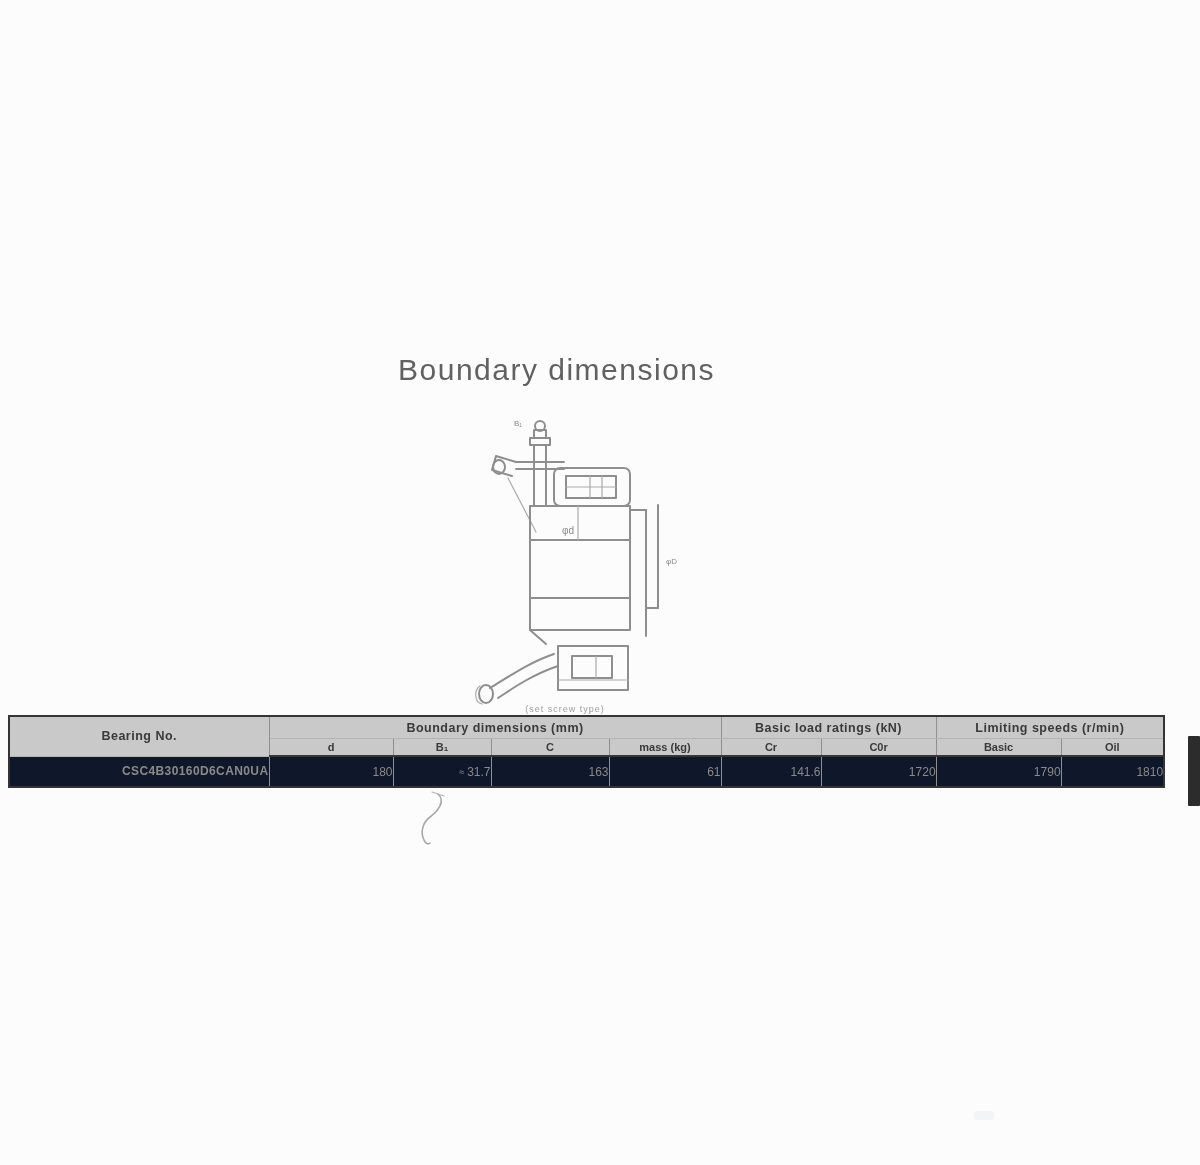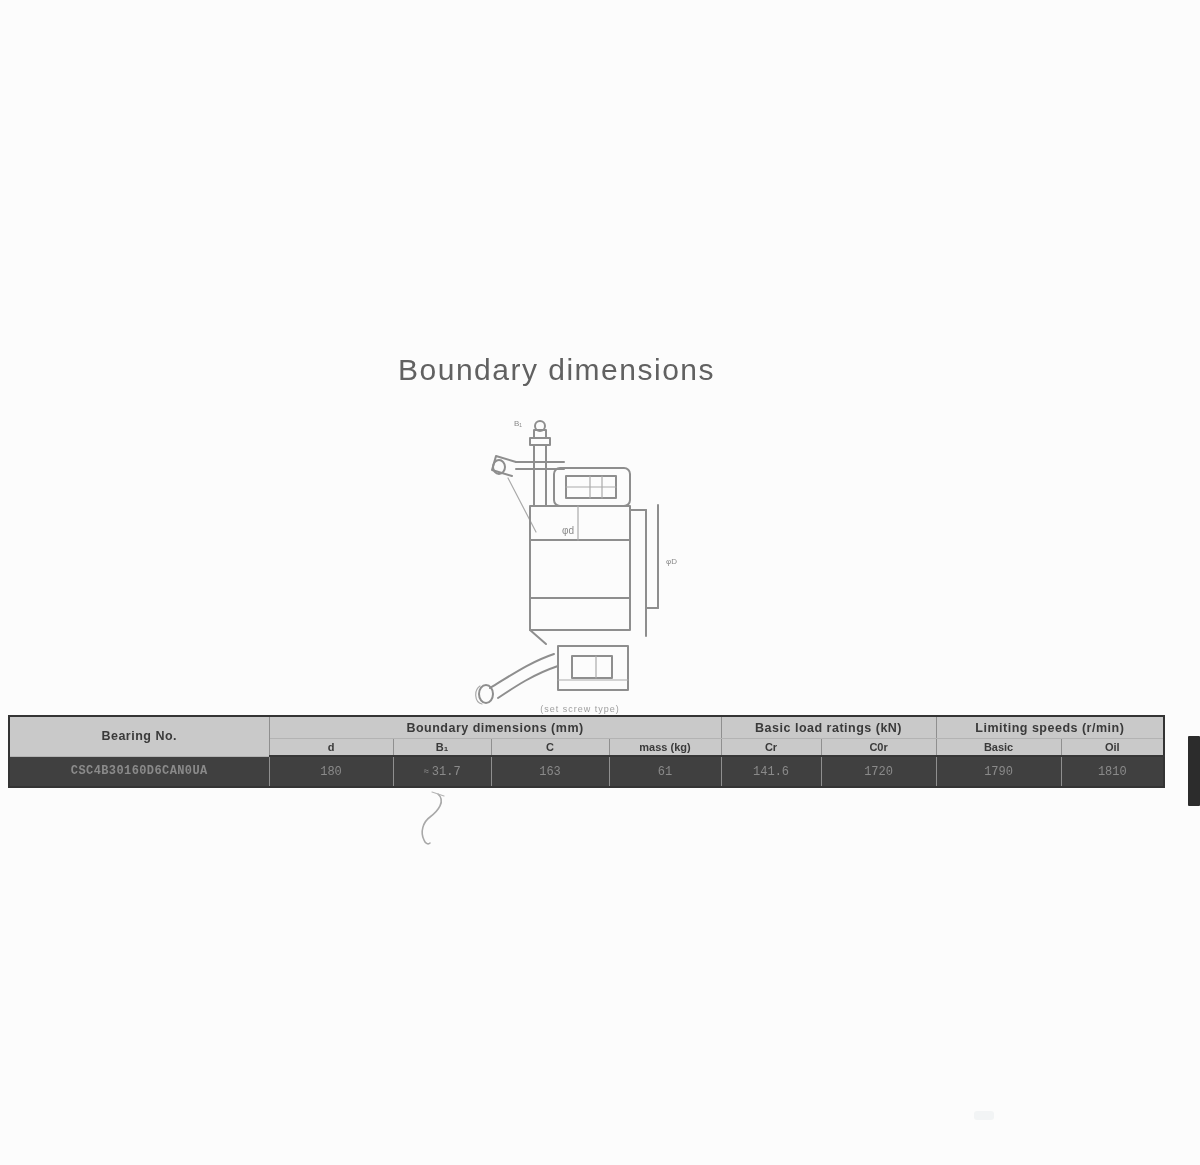--- a/index.html
+++ b/index.html
@@ -14,36 +14,36 @@
   }
   .figure-wrap { position:absolute; left:450px; top:410px; width:260px; height:300px; filter:blur(0.6px); }
   .figure-wrap svg { width:100%; height:100%; }
   .figure-wrap path, .figure-wrap rect, .figure-wrap line, .figure-wrap ellipse, .figure-wrap circle {
     stroke:#8e8e8e; stroke-width:2; fill:none; stroke-linecap:round; stroke-linejoin:round;
   }
   .figure-wrap .thin { stroke:#aaaaaa; stroke-width:1.2; }
   .figure-wrap text { font-family:"Liberation Sans", sans-serif; font-size:10px; fill:#8a8a8a; stroke:none; }
   .figure-wrap text.small { font-size:8px; }
   .fig-caption {
-    position:absolute; left:455px; top:704px; width:250px; text-align:center;
+    position:absolute; left:440px; top:704px; width:250px; text-align:center;
     font-size:9px; color:#9e9e9e; letter-spacing:1px; filter:blur(0.7px);
   }
   table.spec {
     position:absolute; left:8px; top:715px; width:1155px;
     border-collapse:collapse; table-layout:fixed;
     border:2px solid #343434; filter:blur(0.35px);
   }
   table.spec th, table.spec td { border:1px solid #8f8f8f; padding:0; }
   table.spec thead th { background:#c9c9c9; color:#3a3a3a; }
   tr.group-row th { height:21px; font-size:12.5px; font-weight:bold; letter-spacing:0.5px; border-bottom:1px solid #b3b3b3; }
   tr.sub-row th { height:16px; font-size:11px; font-weight:bold; border-bottom:2.5px solid #373737; }
   th.bearing-head { border-right:2px solid #4a4a4a; border-bottom:2.5px solid #373737; vertical-align:middle; }
   table.spec tbody td {
-    height:29px; background:#404040; text-align:center;
-    font-size:12px; color:#8a8a8a;font-family:Liberation Mono, monospace;
+    height:29px; background:#0f172a; text-align:right;
+    font-size:12px; color:#8a8a8a;
   }
   td.bearing-cell {
     font-weight:bold; color:#4d4d4d; font-size:12.5px; letter-spacing:0.4px;
     border-right:2px solid #4a4a4a;
   }
   .approx-mark { font-size:9px; vertical-align:1px; margin-right:3px; color:#9a9a9a; }
   .pen-squiggle { position:absolute; left:404px; top:790px; width:60px; height:58px; }
   .side-table-fragment {
     position:absolute; left:1188px; top:736px; width:12px; height:70px;
     background:#2c2c2c; border-radius:1px;

